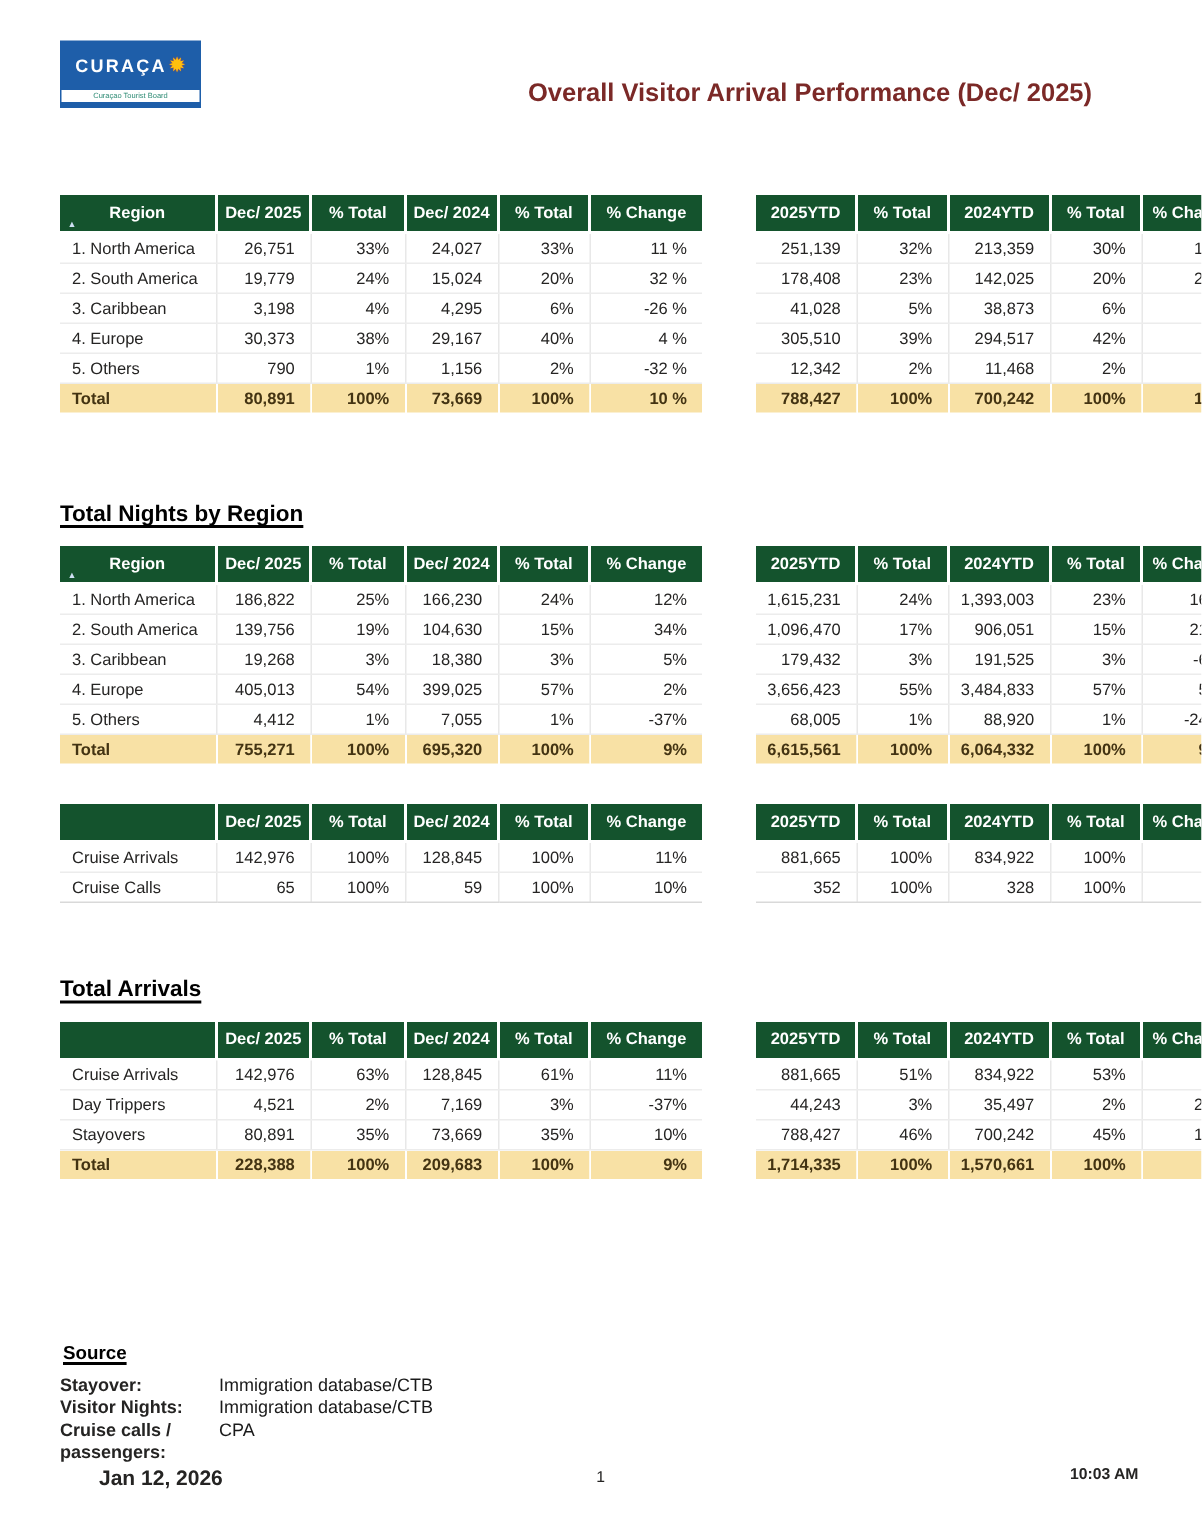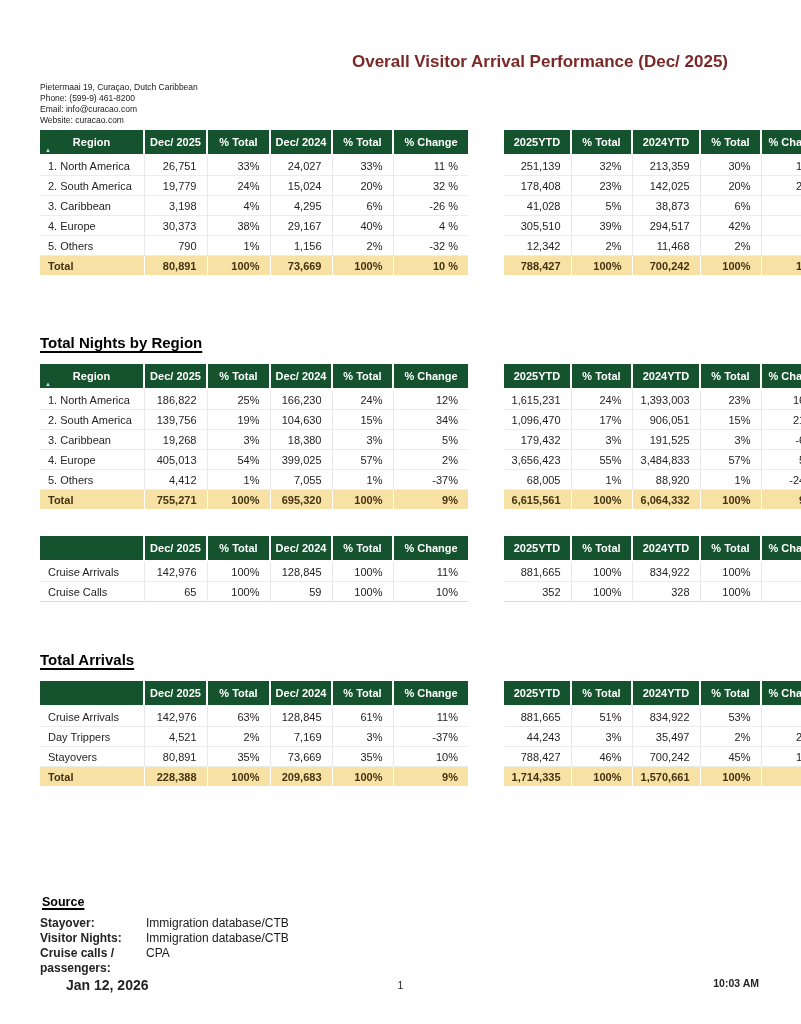--- a/index.html
+++ b/index.html
@@ -64,25 +64,27 @@
   
   .footer-date{position:absolute;left:66px;top:977px;font-size:14px;font-weight:bold;}
   .page-number{position:absolute;left:0;right:0;top:979px;text-align:center;font-size:10.5px;}
   .footer-time{position:absolute;right:42px;top:977px;font-size:10.5px;font-weight:bold;}
 </style>
 </head>
 <body>
 
 <div class="page">
 
-  <div class="contact">
-    <div>Pietermaai 19, Curaçao, Dutch Caribbean</div>
-    <div>Phone: (599-9) 461-8200</div>
-    <div>Email: info@curacao.com</div>
-    <div>Website: curacao.com</div>
+  <div class="logo">
+    <div class="logo-box">
+      <span class="logo-word">CURAÇA</span>
+      <span class="logo-sun">✹</span>
+    </div>
+    <div class="logo-band">Curaçao Tourist Board</div>
+    <div class="logo-bottom"></div>
   </div>
 
   <div class="report-title">Overall Visitor Arrival Performance (Dec/ 2025)</div>
 
   <section class="block s1">
     <div class="tables">
       <table class="tbl tbl-left">
           <thead>
             <tr>
               <th><span>Region</span><span class="sort-arrow">▲</span></th>

